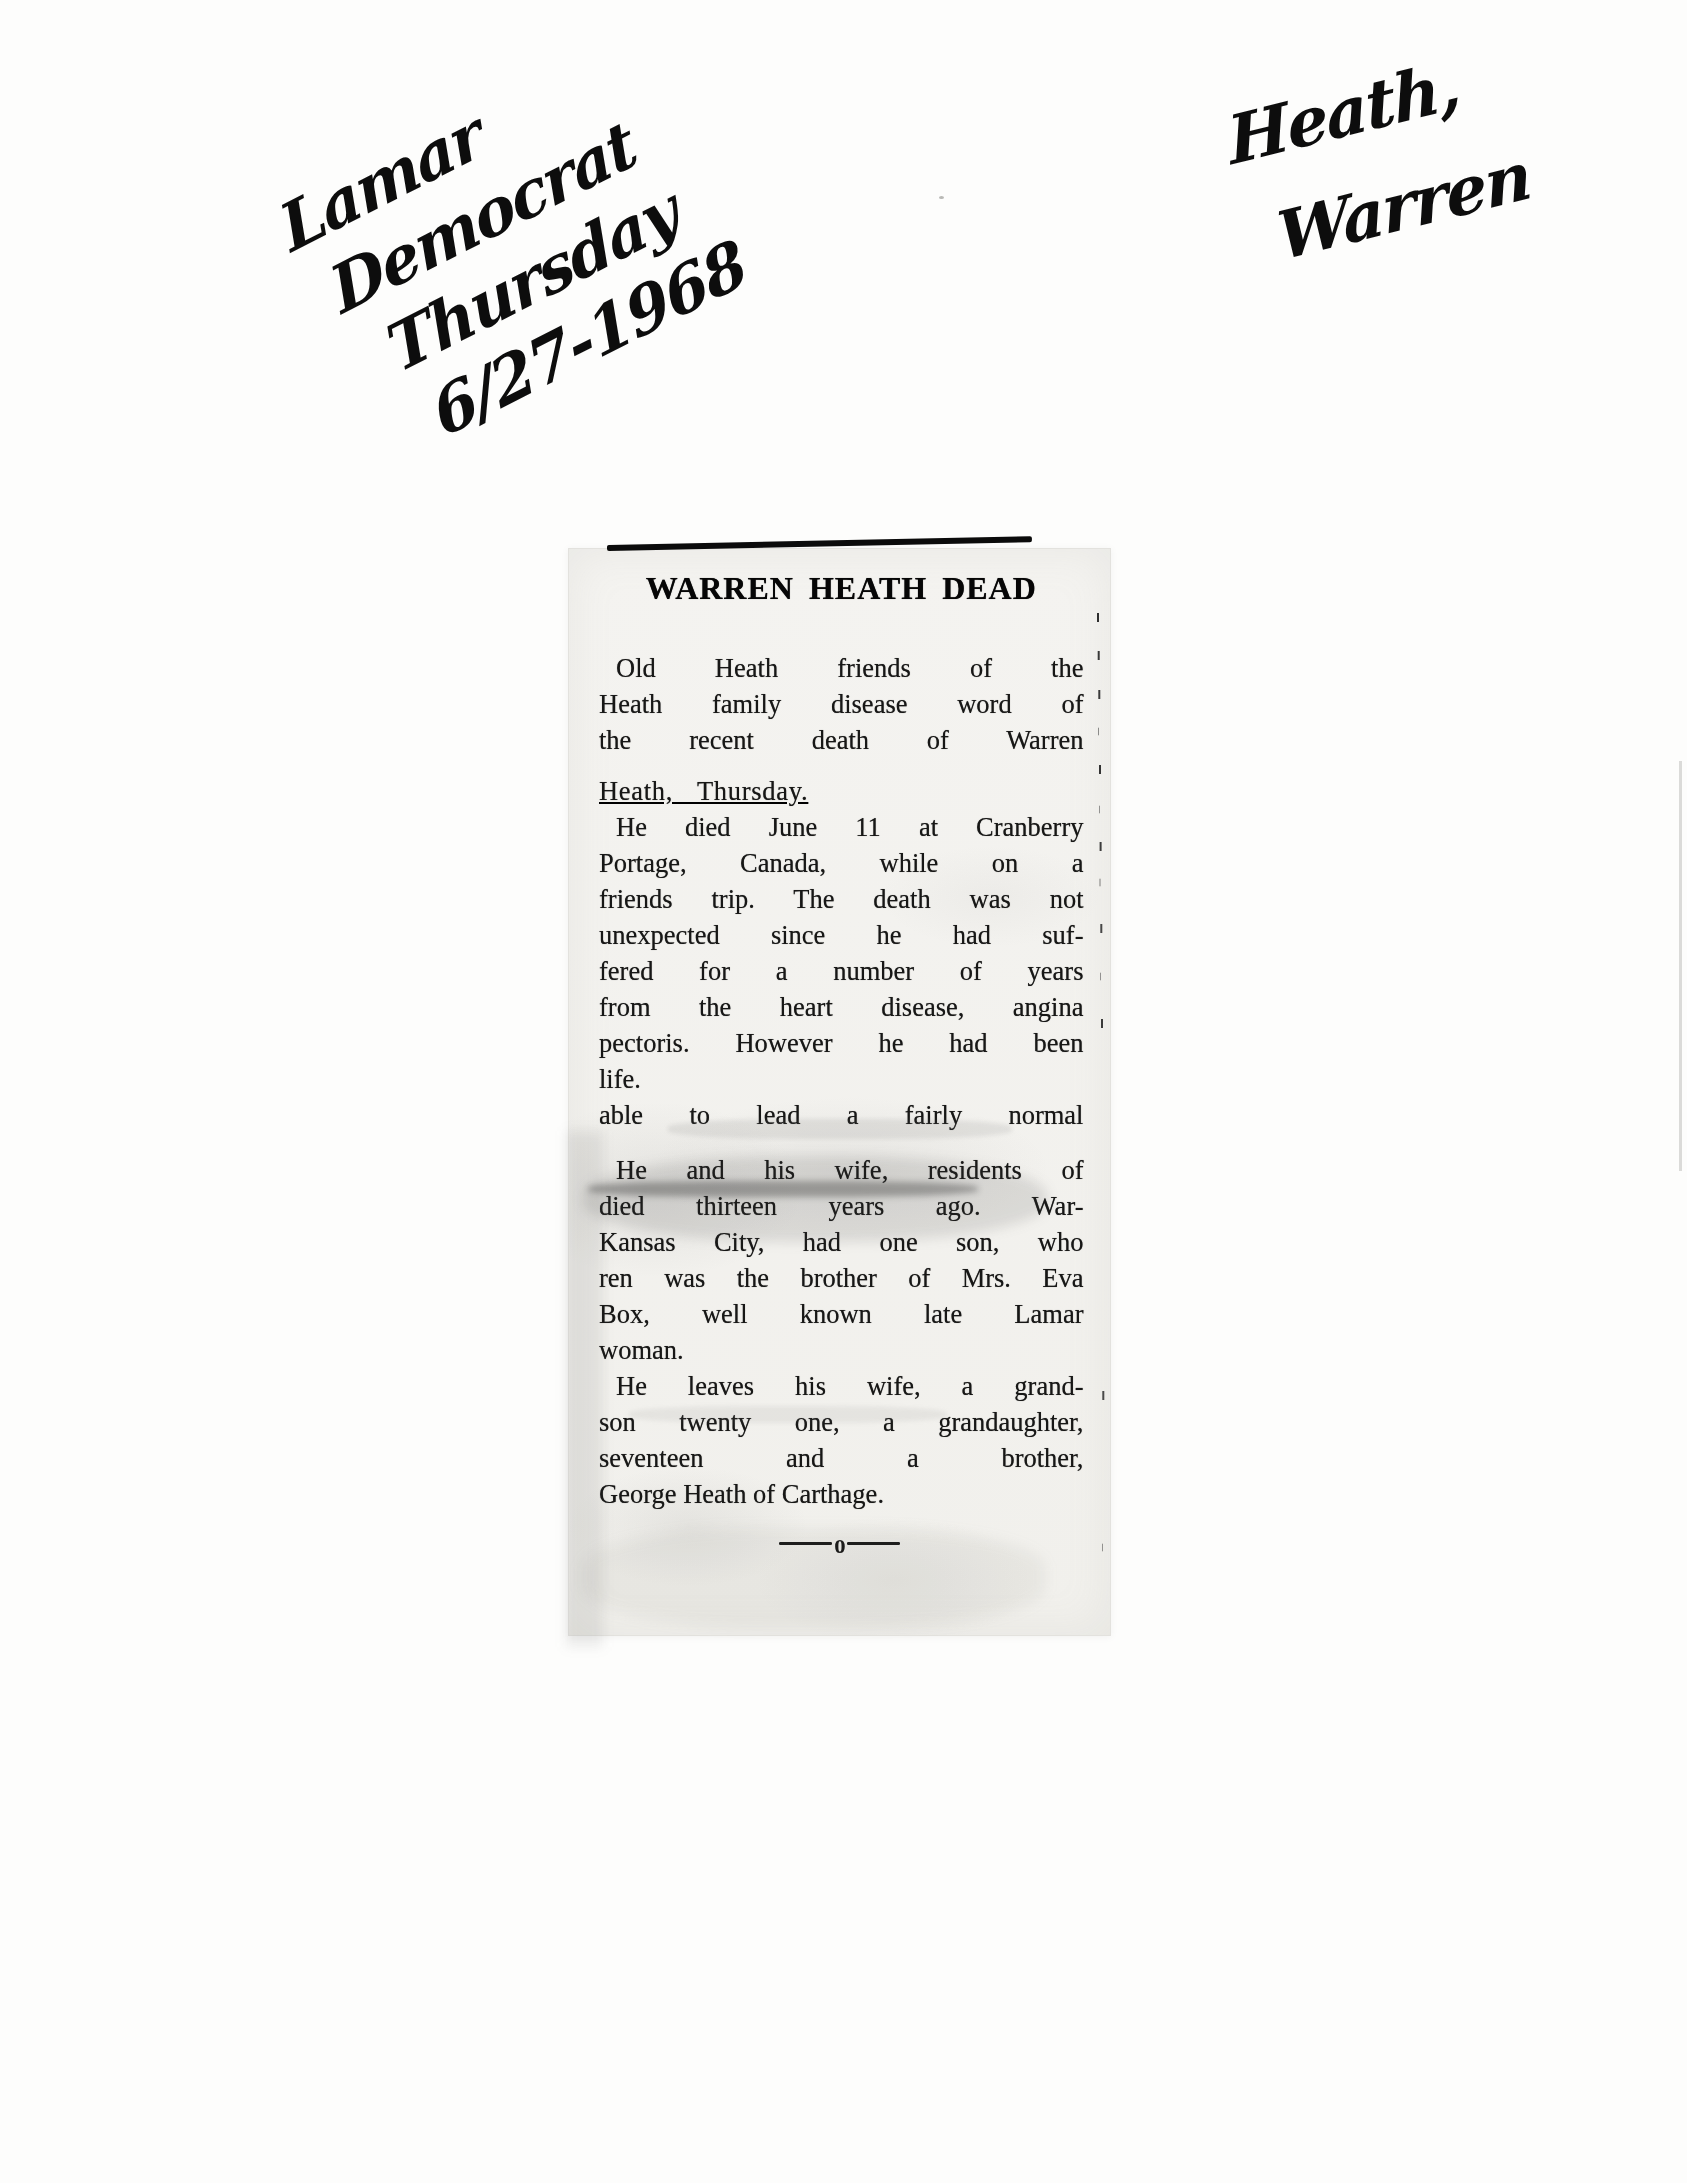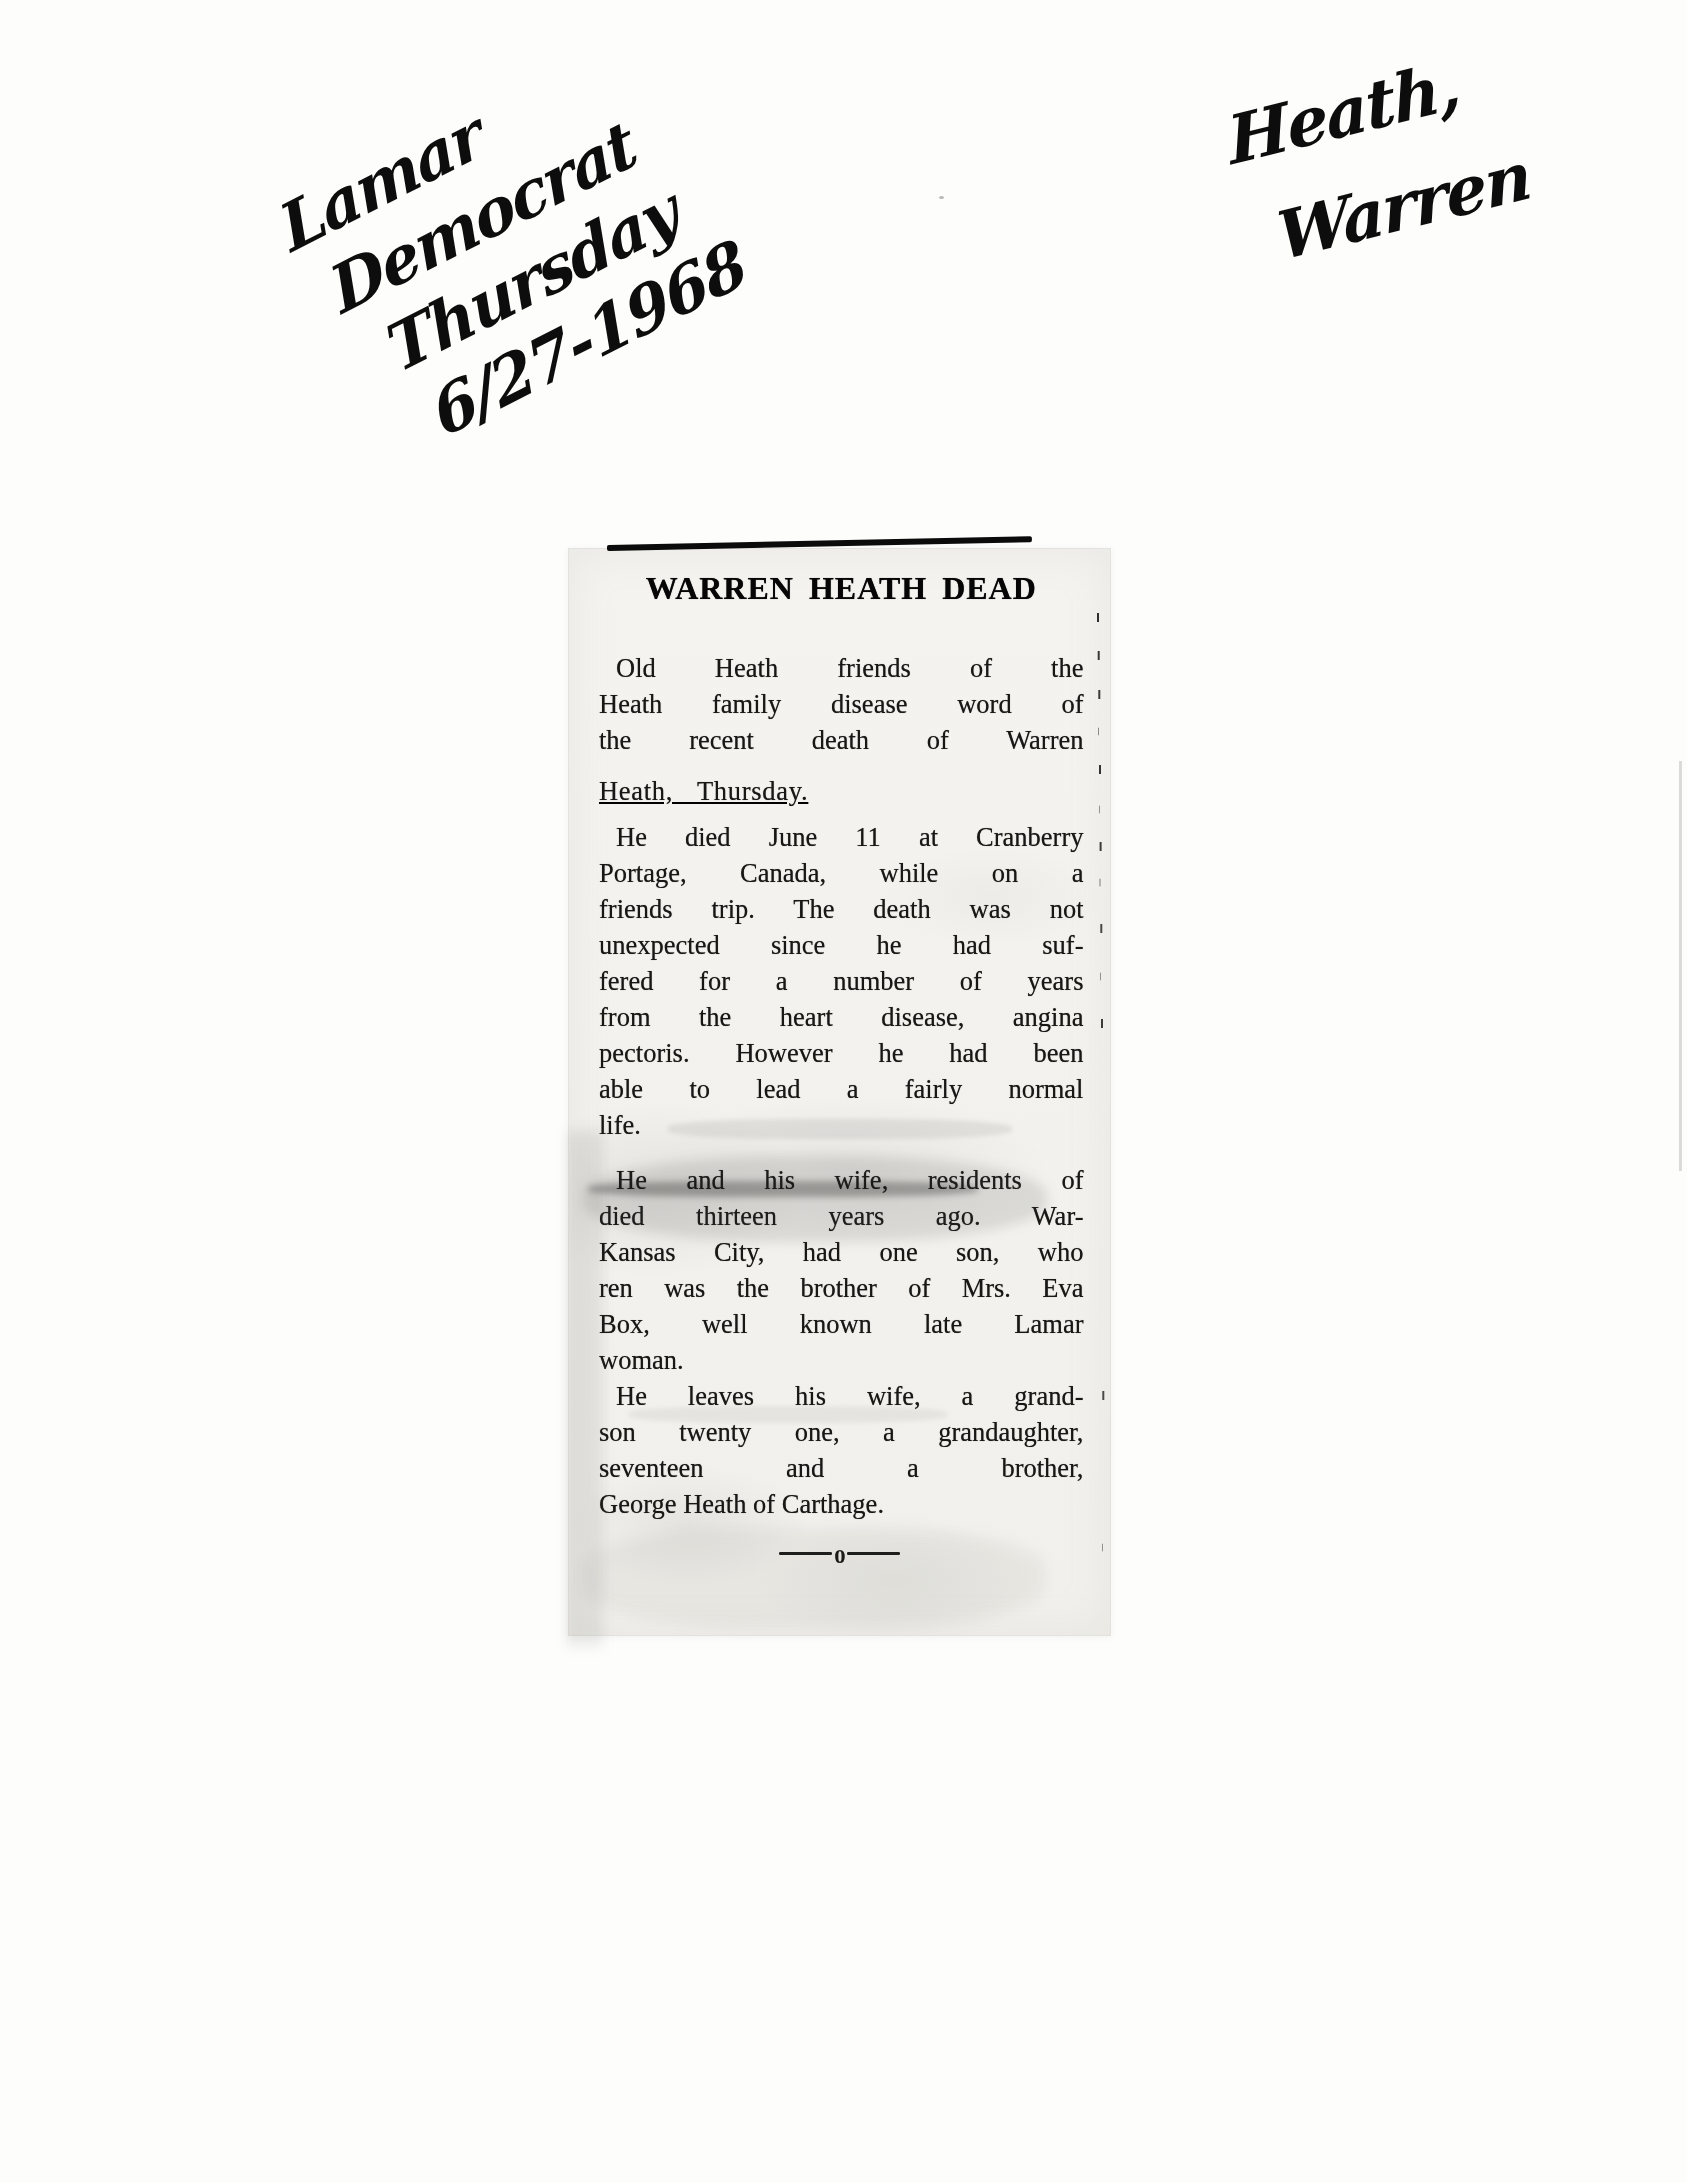--- a/index.html
+++ b/index.html
@@ -54,21 +54,21 @@
     font-size:32px;line-height:44px;
     font-weight:bold;color:#060606;
     text-align:center;
     letter-spacing:1px;word-spacing:6px;
     text-shadow:0 0 0.7px rgba(0,0,0,0.8);
   }
   .body{padding:0 26.5px 0 30px;}
   .para{margin:0;}
   .p0{margin-top:40px;}
   .p1{margin-top:15px;text-decoration:underline;}
-  .p2{margin-top:10px;}
+  .p2{margin-top:0;}
   .p3{margin-top:18.5px;}
   .p4{}
   .line{
     font-size:26.5px;line-height:36px;color:#171716;
     text-shadow:0 0 0.7px rgba(25,25,25,0.65);
   }
   .jline{text-align:justify;text-align-last:justify;}
   .lline{text-align:left;}
   .indent{text-indent:17px;}
   .wide{word-spacing:17px;letter-spacing:0.7px;}
@@ -149,22 +149,22 @@
           <div class="line lline wide">Heath, Thursday.</div>
         </div>
         <div class="para p2">
           <div class="line jline indent">He died June 11 at Cranberry</div>
           <div class="line jline">Portage, Canada, while on a</div>
           <div class="line jline">friends trip. The death was not</div>
           <div class="line jline">unexpected since he had suf-</div>
           <div class="line jline">fered for a number of years</div>
           <div class="line jline">from the heart disease, angina</div>
           <div class="line jline">pectoris. However he had been</div>
+          <div class="line lline">life.</div>
           <div class="line jline">able to lead a fairly normal</div>
-          <div class="line lline">life.</div>
         </div>
         <div class="para p3">
           <div class="line jline indent">He and his wife, residents of</div>
           <div class="line jline">died thirteen years ago. War-</div>
           <div class="line jline">Kansas City, had one son, who</div>
           <div class="line jline">ren was the brother of Mrs. Eva</div>
           <div class="line jline">Box, well known late Lamar</div>
           <div class="line lline">woman.</div>
         </div>
         <div class="para p4">

